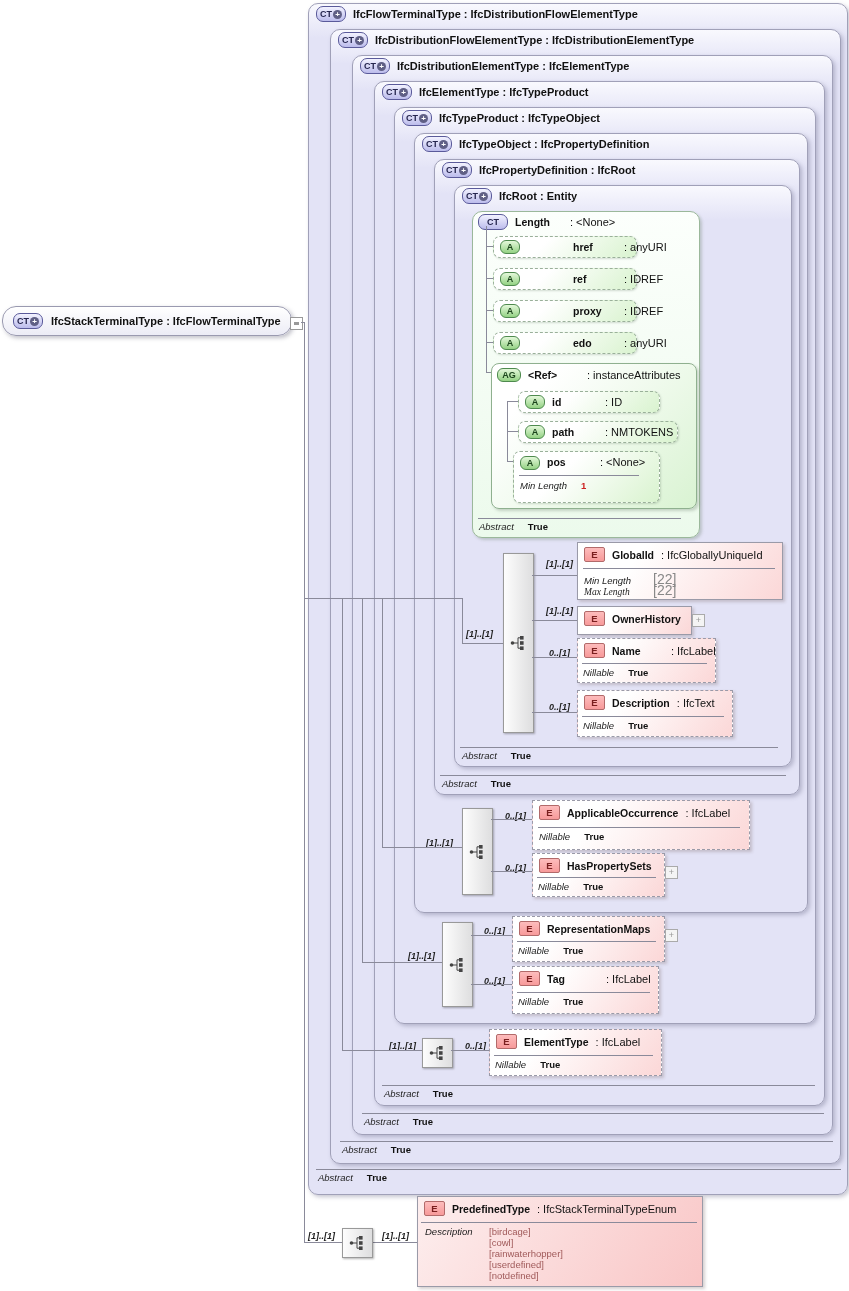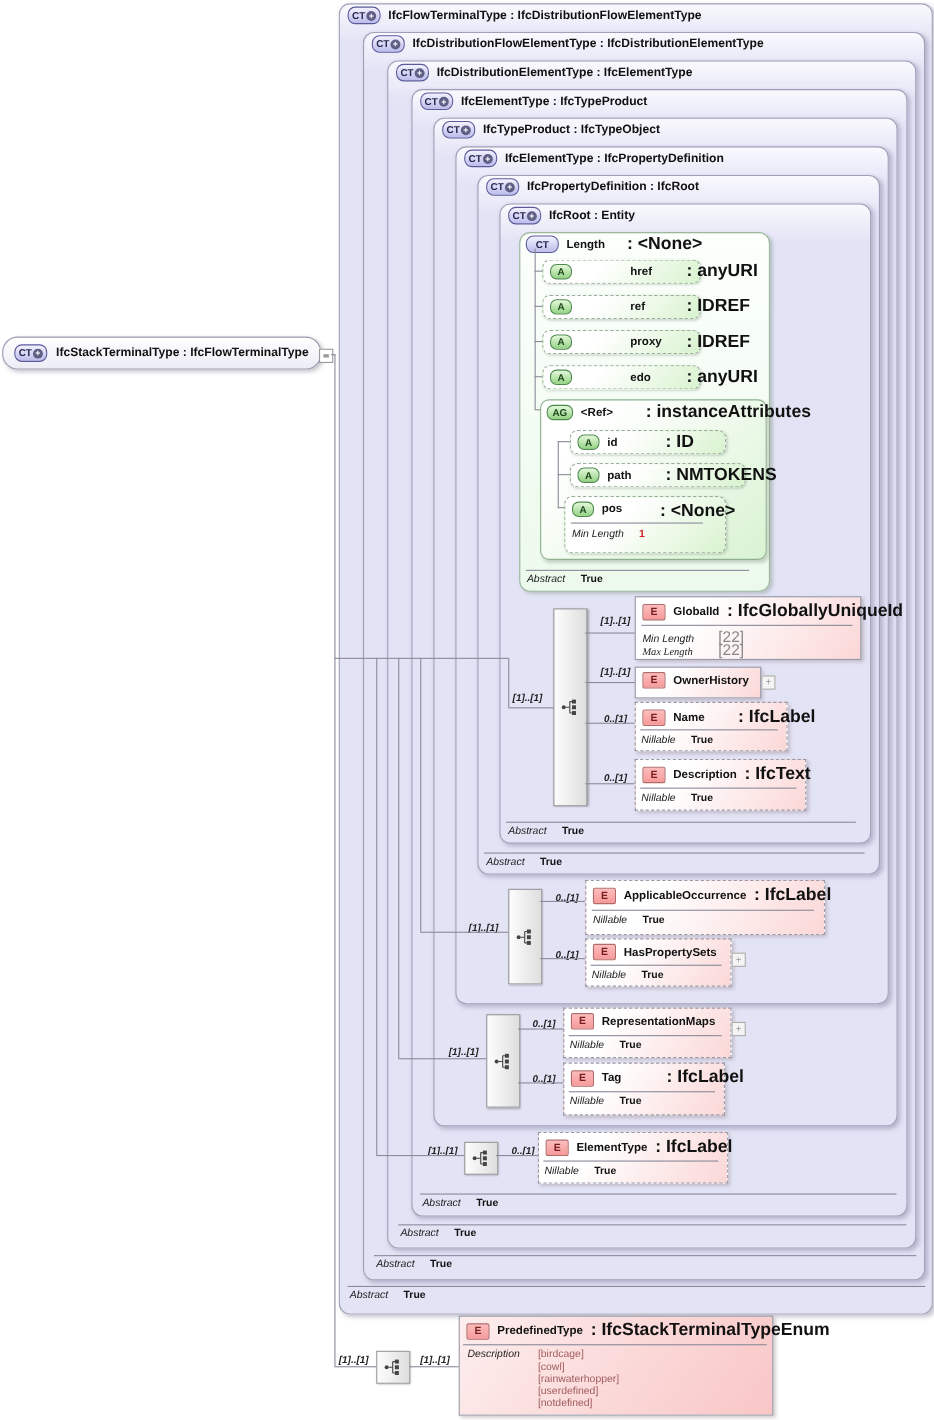--- a/index.html
+++ b/index.html
@@ -26,21 +26,21 @@
           box-shadow:2px 2px 3px rgba(100,120,100,.3);}
   .attr-box{position:absolute;display:flex;align-items:center;gap:7px;padding:0 6px;
             border:1px dashed #9ab09a;border-radius:7px;
             background:linear-gradient(135deg,#ffffff 35%,#d9f3cf 100%);
             box-shadow:1px 1px 2px rgba(100,120,100,.25);}
   .badge-a{display:inline-flex;align-items:center;justify-content:center;min-width:18px;height:12px;
            border:1px solid #4e8a4e;border-radius:6px;
            background:linear-gradient(180deg,#e4f8da,#94d284);
            font-size:9px;font-weight:bold;color:#1c451c;}
   .attr-name{font-size:10.5px;font-weight:bold;color:#111;white-space:nowrap;}
-  .attr-type{font-size:16px;font-weight:bold;color:#111;white-space:nowrap;}
+  .attr-type{font-size:11px;font-weight:normal;color:#111;white-space:nowrap;}
   .nw44{min-width:44px;padding-left:46px;} .nw46{min-width:46px;} .nw48{min-width:48px;} .nw52{min-width:52px;}
   
   .e-box{position:absolute;border:1px solid #9a9aa8;
          background:linear-gradient(125deg,#ffffff 28%,#fbd7d7 100%);
          box-shadow:2px 2px 3px rgba(120,100,100,.3);}
   .e-box.dashed{border-style:dashed;}
   .e-box.enum{background:linear-gradient(125deg,#fdeeee 0%,#f9c6c6 100%);}
   .e-row{display:flex;align-items:center;gap:7px;padding:4px 6px;}
   .badge-e{display:inline-flex;align-items:center;justify-content:center;min-width:19px;height:13px;
            border:1px solid #b26a6a;border-radius:2px;
@@ -121,21 +121,21 @@
         <span>CT</span>
         <span class="plus-circle">+</span>
       </span>
     <span class="ct-title">IfcTypeProduct : IfcTypeObject</span>
   </div>
   <div class="ct-header" style="left:422px;top:136px;">
     <span class="badge-ct">
         <span>CT</span>
         <span class="plus-circle">+</span>
       </span>
-    <span class="ct-title">IfcElementType : IfcPropertyDefinition</span>
+    <span class="ct-title">IfcTypeObject : IfcPropertyDefinition</span>
   </div>
   <div class="ct-header" style="left:442px;top:162px;">
     <span class="badge-ct">
         <span>CT</span>
         <span class="plus-circle">+</span>
       </span>
     <span class="ct-title">IfcPropertyDefinition : IfcRoot</span>
   </div>
   <div class="ct-header" style="left:462px;top:188px;">
     <span class="badge-ct">

